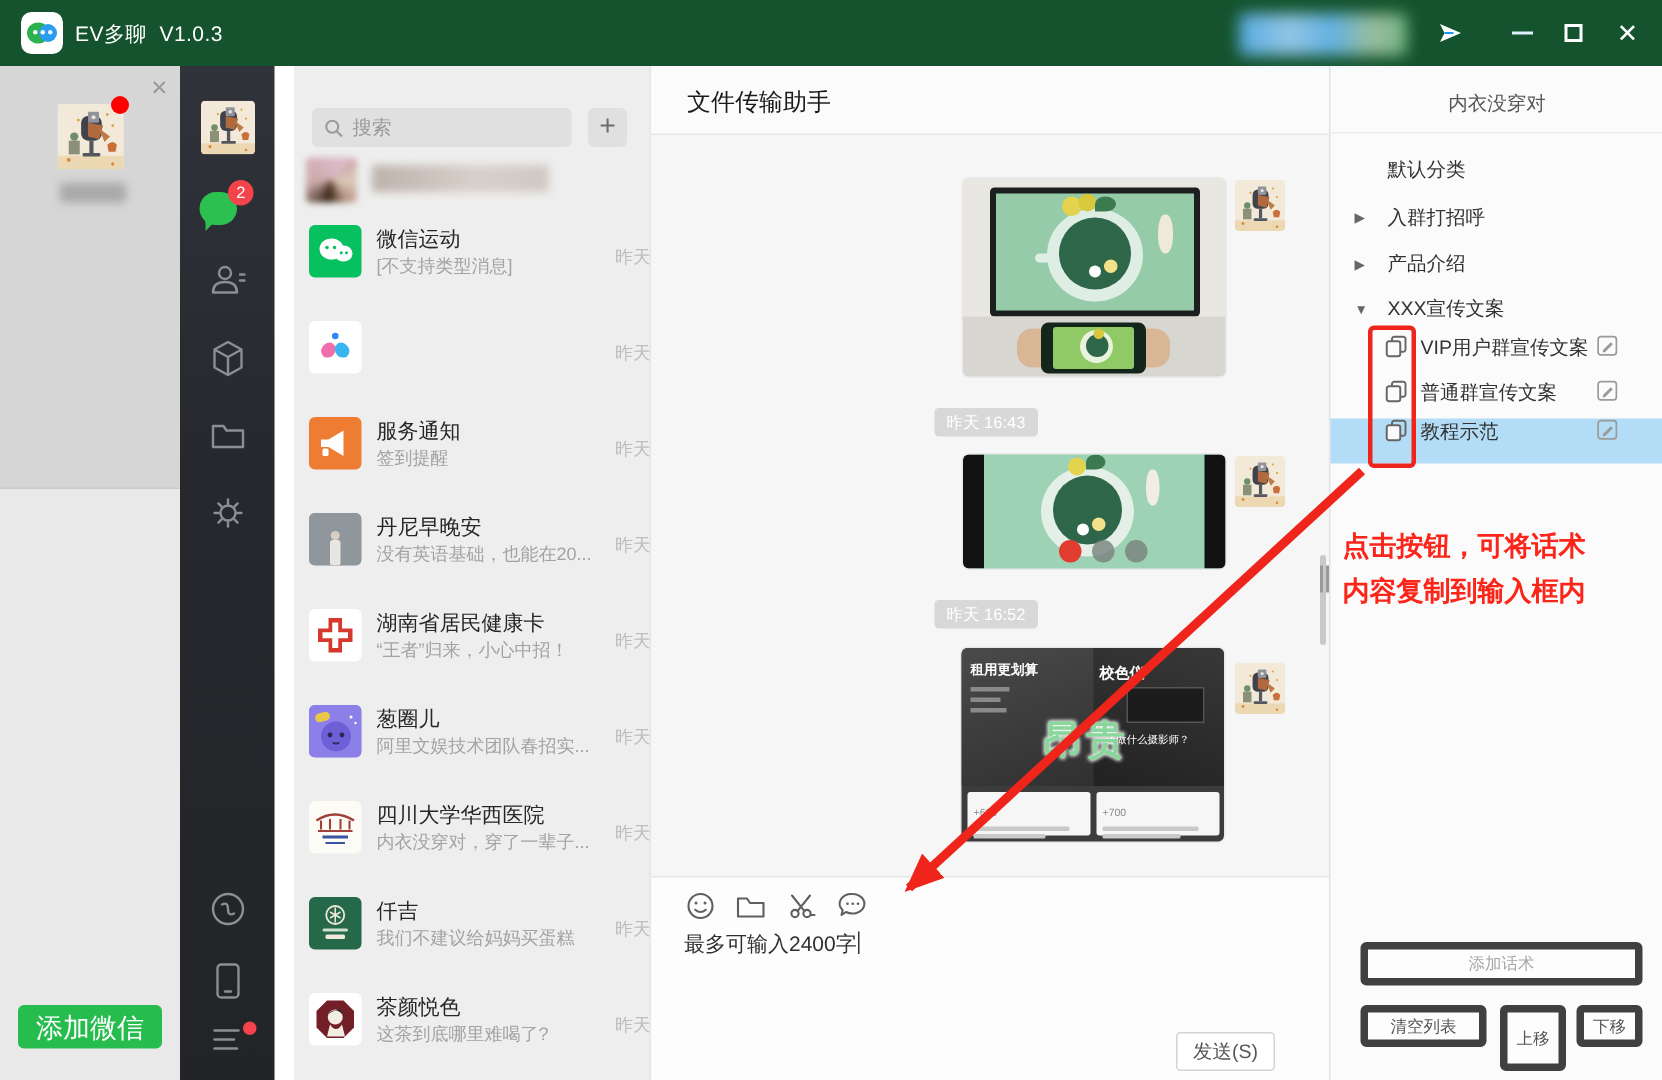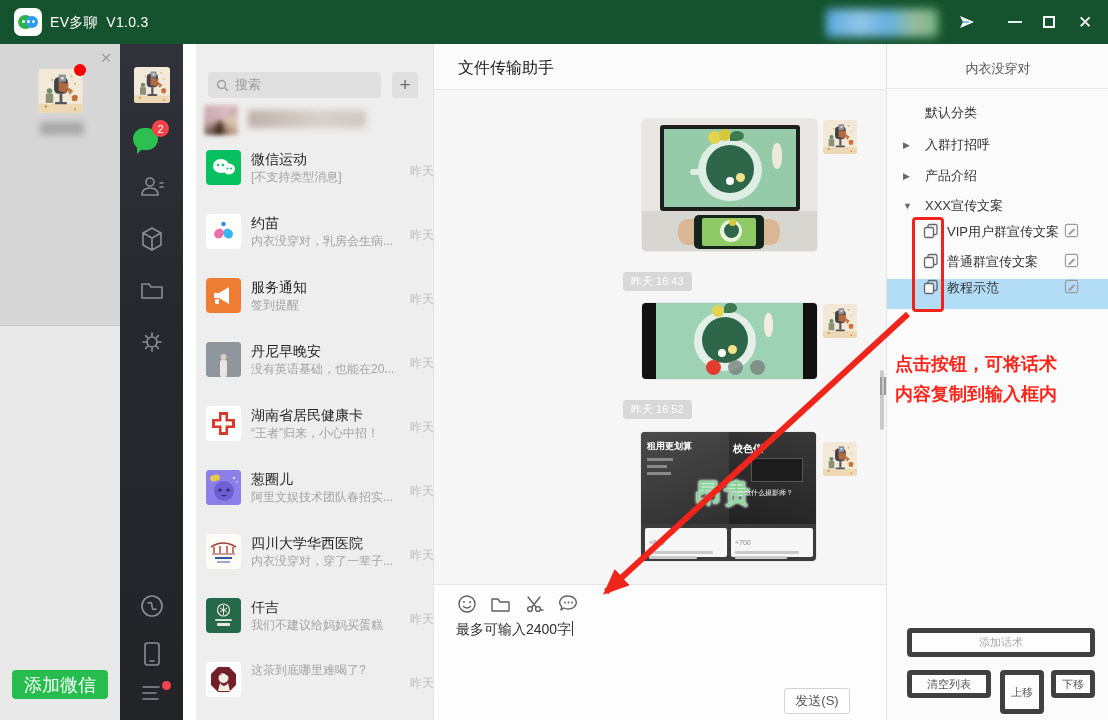--- a/index.html
+++ b/index.html
@@ -307,24 +307,20 @@
     </div>
 
     <div class="chat-row">
       <div class="row-icon" style="background:#fff">
         <svg width="35" height="35" viewBox="0 0 35 35">
             <circle cx="17.5" cy="10" r="2.2" fill="#2f86f6"></circle>
             <path d="M10 16 q5 -4 8 2 q-1 8 -8 6 q-4 -4 0 -8" fill="#f06eaa"></path>
             <path d="M25 16 q-5 -4 -8 2 q1 8 8 6 q4 -4 0 -8" fill="#37b6f0"></path>
           </svg>
       </div>
-      <div class="row-text">
-          <div class="row-name">约苗</div>
-          <div class="row-prev">内衣没穿对，乳房会生病...</div>
-        </div>
       <span class="row-time">昨天</span>
     </div>
 
     <div class="chat-row">
       <div class="row-icon" style="background:#ee7d33">
         <svg width="35" height="35" viewBox="0 0 35 35">
             <path d="M8 15 h5 l10 -6 v17 l-10 -6 h-5 Z" fill="#fff"></path>
             <rect x="9" y="21" width="4" height="5" rx="1" fill="#fff"></rect>
           </svg>
       </div>
@@ -420,20 +416,21 @@
     <div class="chat-row">
       <div class="row-icon" style="background:#fff">
         <svg width="35" height="35" viewBox="0 0 35 35">
             <path d="M12 5 h11 l7 7 v11 l-7 7 h-11 l-7 -7 v-11 Z" fill="#731f28"></path>
             <circle cx="17.5" cy="16" r="5" fill="#f3ece0"></circle>
             <path d="M13 14 q4 -5 9 0 q0 -6 -9 0" fill="#2c2722"></path>
             <path d="M14 21 q4 6 8 0 l2 8 h-12 Z" fill="#f3ece0"></path>
           </svg>
       </div>
       <div class="row-text">
+          <div class="row-name">茶颜悦色</div>
           <div class="row-prev">这茶到底哪里难喝了?</div>
         </div>
       <span class="row-time">昨天</span>
     </div>
   </div>
   <div class="cl-scroll"></div>
 </div>
 
 <div class="abs chatmain">
   <div class="cm-header">

